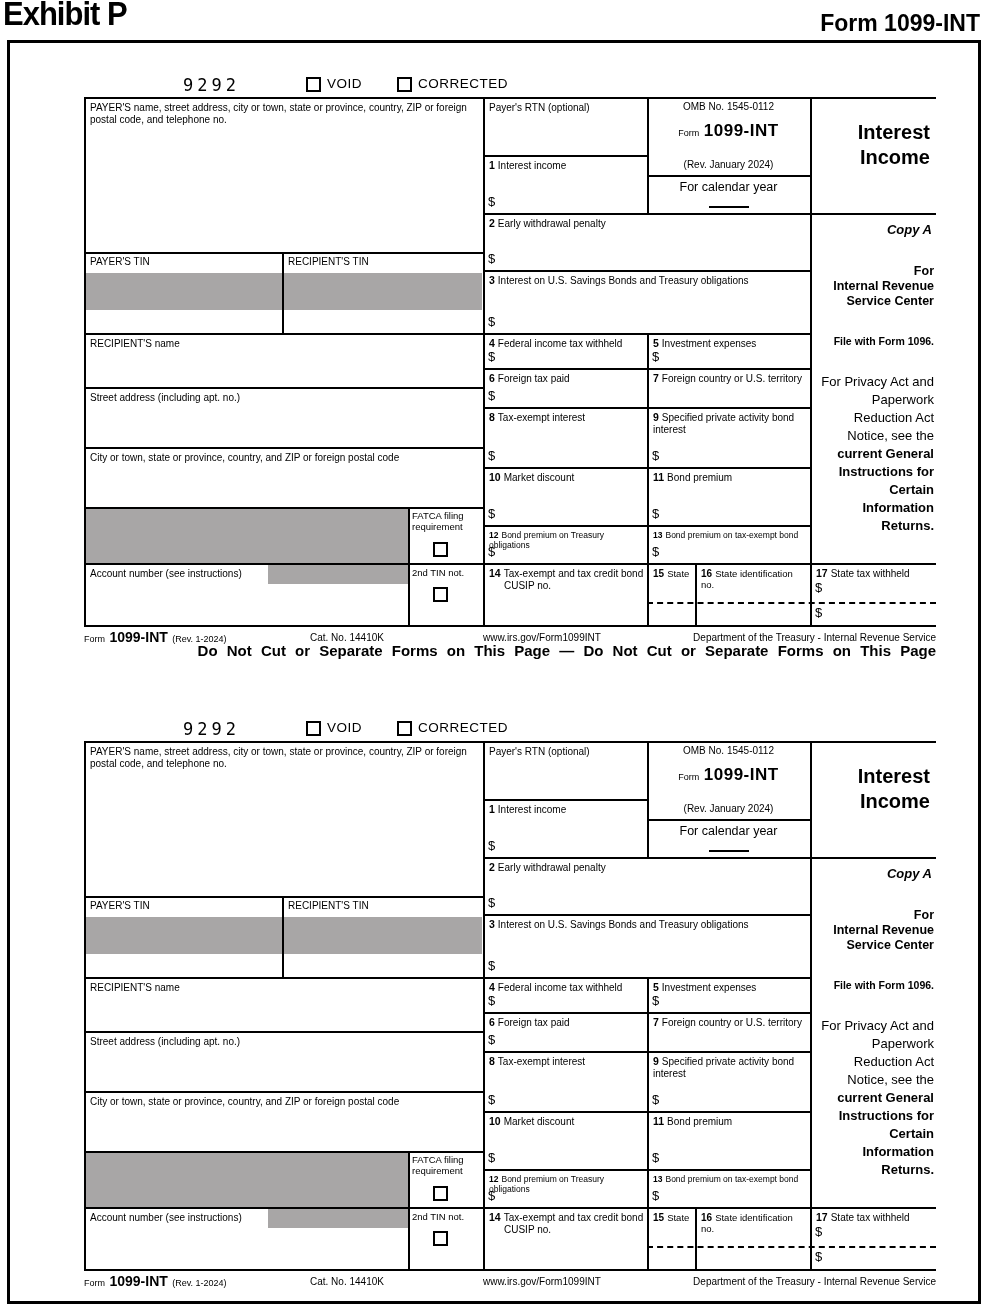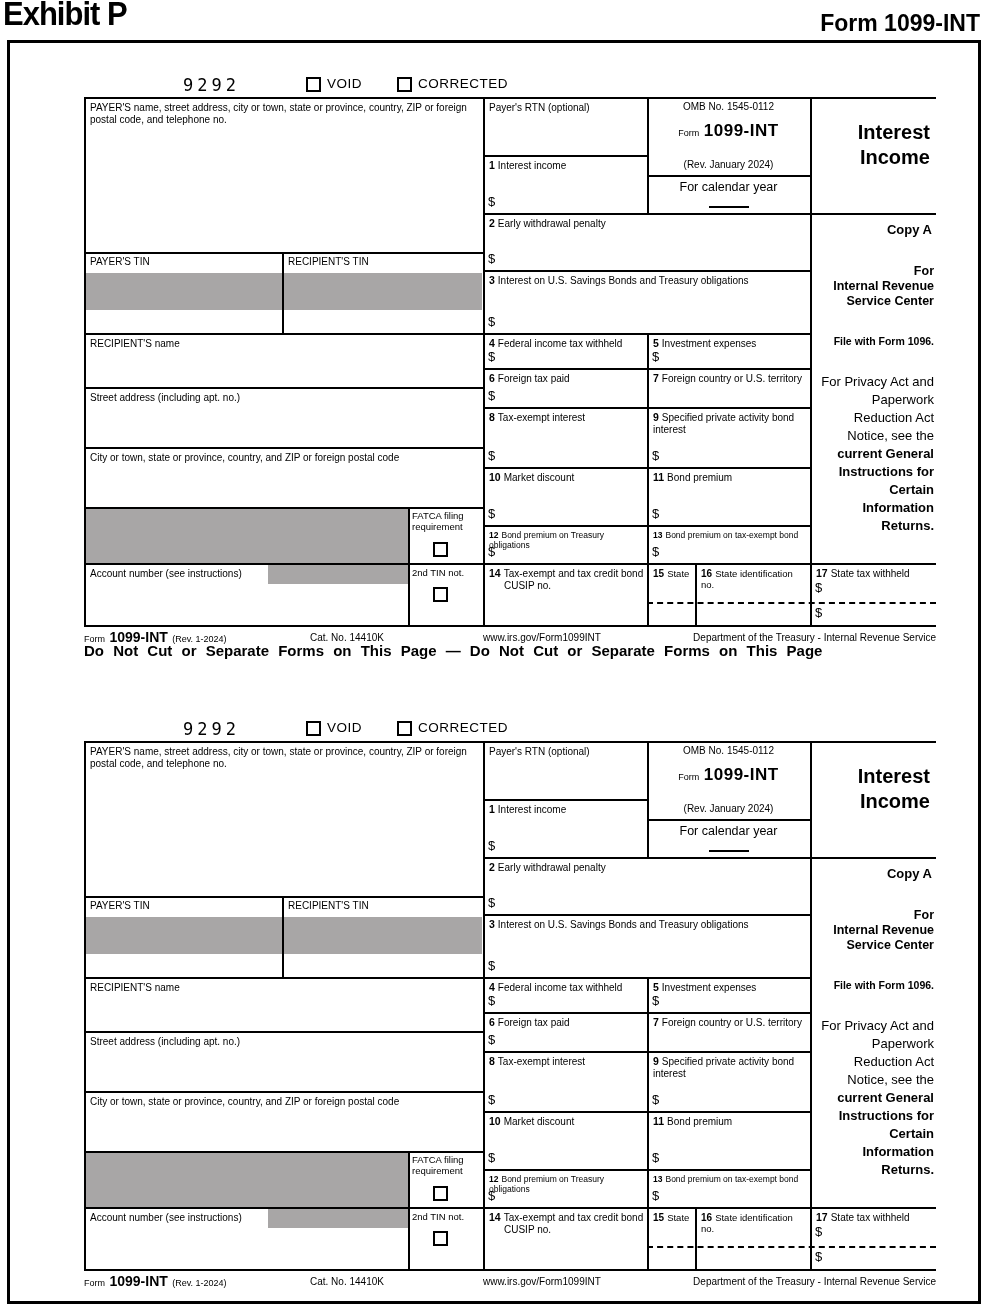--- a/index.html
+++ b/index.html
@@ -20,33 +20,33 @@
   .sm{font-size:8.5px;line-height:10px;}
   .s95{font-size:9.5px;line-height:11px;}
   .dollar{position:absolute;font-size:13px;line-height:13px;}
   .cell{position:absolute;}
   .cell .cl{position:absolute;left:4px;top:3px;right:2px;}
   .cell .dl{position:absolute;left:3px;bottom:3px;}
   .rr{text-align:right;}
   .codefont{font-family:"DejaVu Sans Mono", monospace;font-size:17px;letter-spacing:4px;}
   .voidlbl{font-size:13.5px;letter-spacing:.5px;}
   .ittl{font-size:20px;font-weight:bold;line-height:25px;}
-  .copya{font-size:13px;font-weight:bold;}
+  .copya{font-size:13px;font-weight:bold;font-style:italic;}
   .irs3{font-size:12.5px;font-weight:bold;line-height:15px;}
   .filew{font-size:10.5px;font-weight:bold;}
   .priv{font-size:13px;line-height:18px;}
   .ftx{font-size:10px;}
   .form-slot{position:absolute;left:0;width:986px;height:600px;}
   #form-copy-1{top:68px;}
   #form-copy-2{top:712px;}
   .ex-title{position:absolute;left:3px;top:-4px;font-size:31px;font-weight:900;
             letter-spacing:-1px;transform:scaleY(1.05);transform-origin:top left;}
   .hdr-form{position:absolute;right:6px;top:10px;font-size:23px;font-weight:bold;}
   .outer{position:absolute;left:7px;top:40px;width:968px;height:1258px;border:3px solid #000;}
-  .cutline{position:absolute;left:84px;top:642px;width:852px;text-align:left;
+  .cutline{position:absolute;left:84px;top:642px;width:852px;text-align:right;
            font-size:15px;font-weight:bold;word-spacing:5px;}
   .mlg{margin-left:3px;}
   .fnum{font-size:17px;font-weight:bold;letter-spacing:.5px;}
   .fword{font-size:9px;}
   .fnum2{font-size:14px;font-weight:bold;}
 </style>
 </head>
 <body>
 
 <div class="ex-title">Exhibit P</div>

